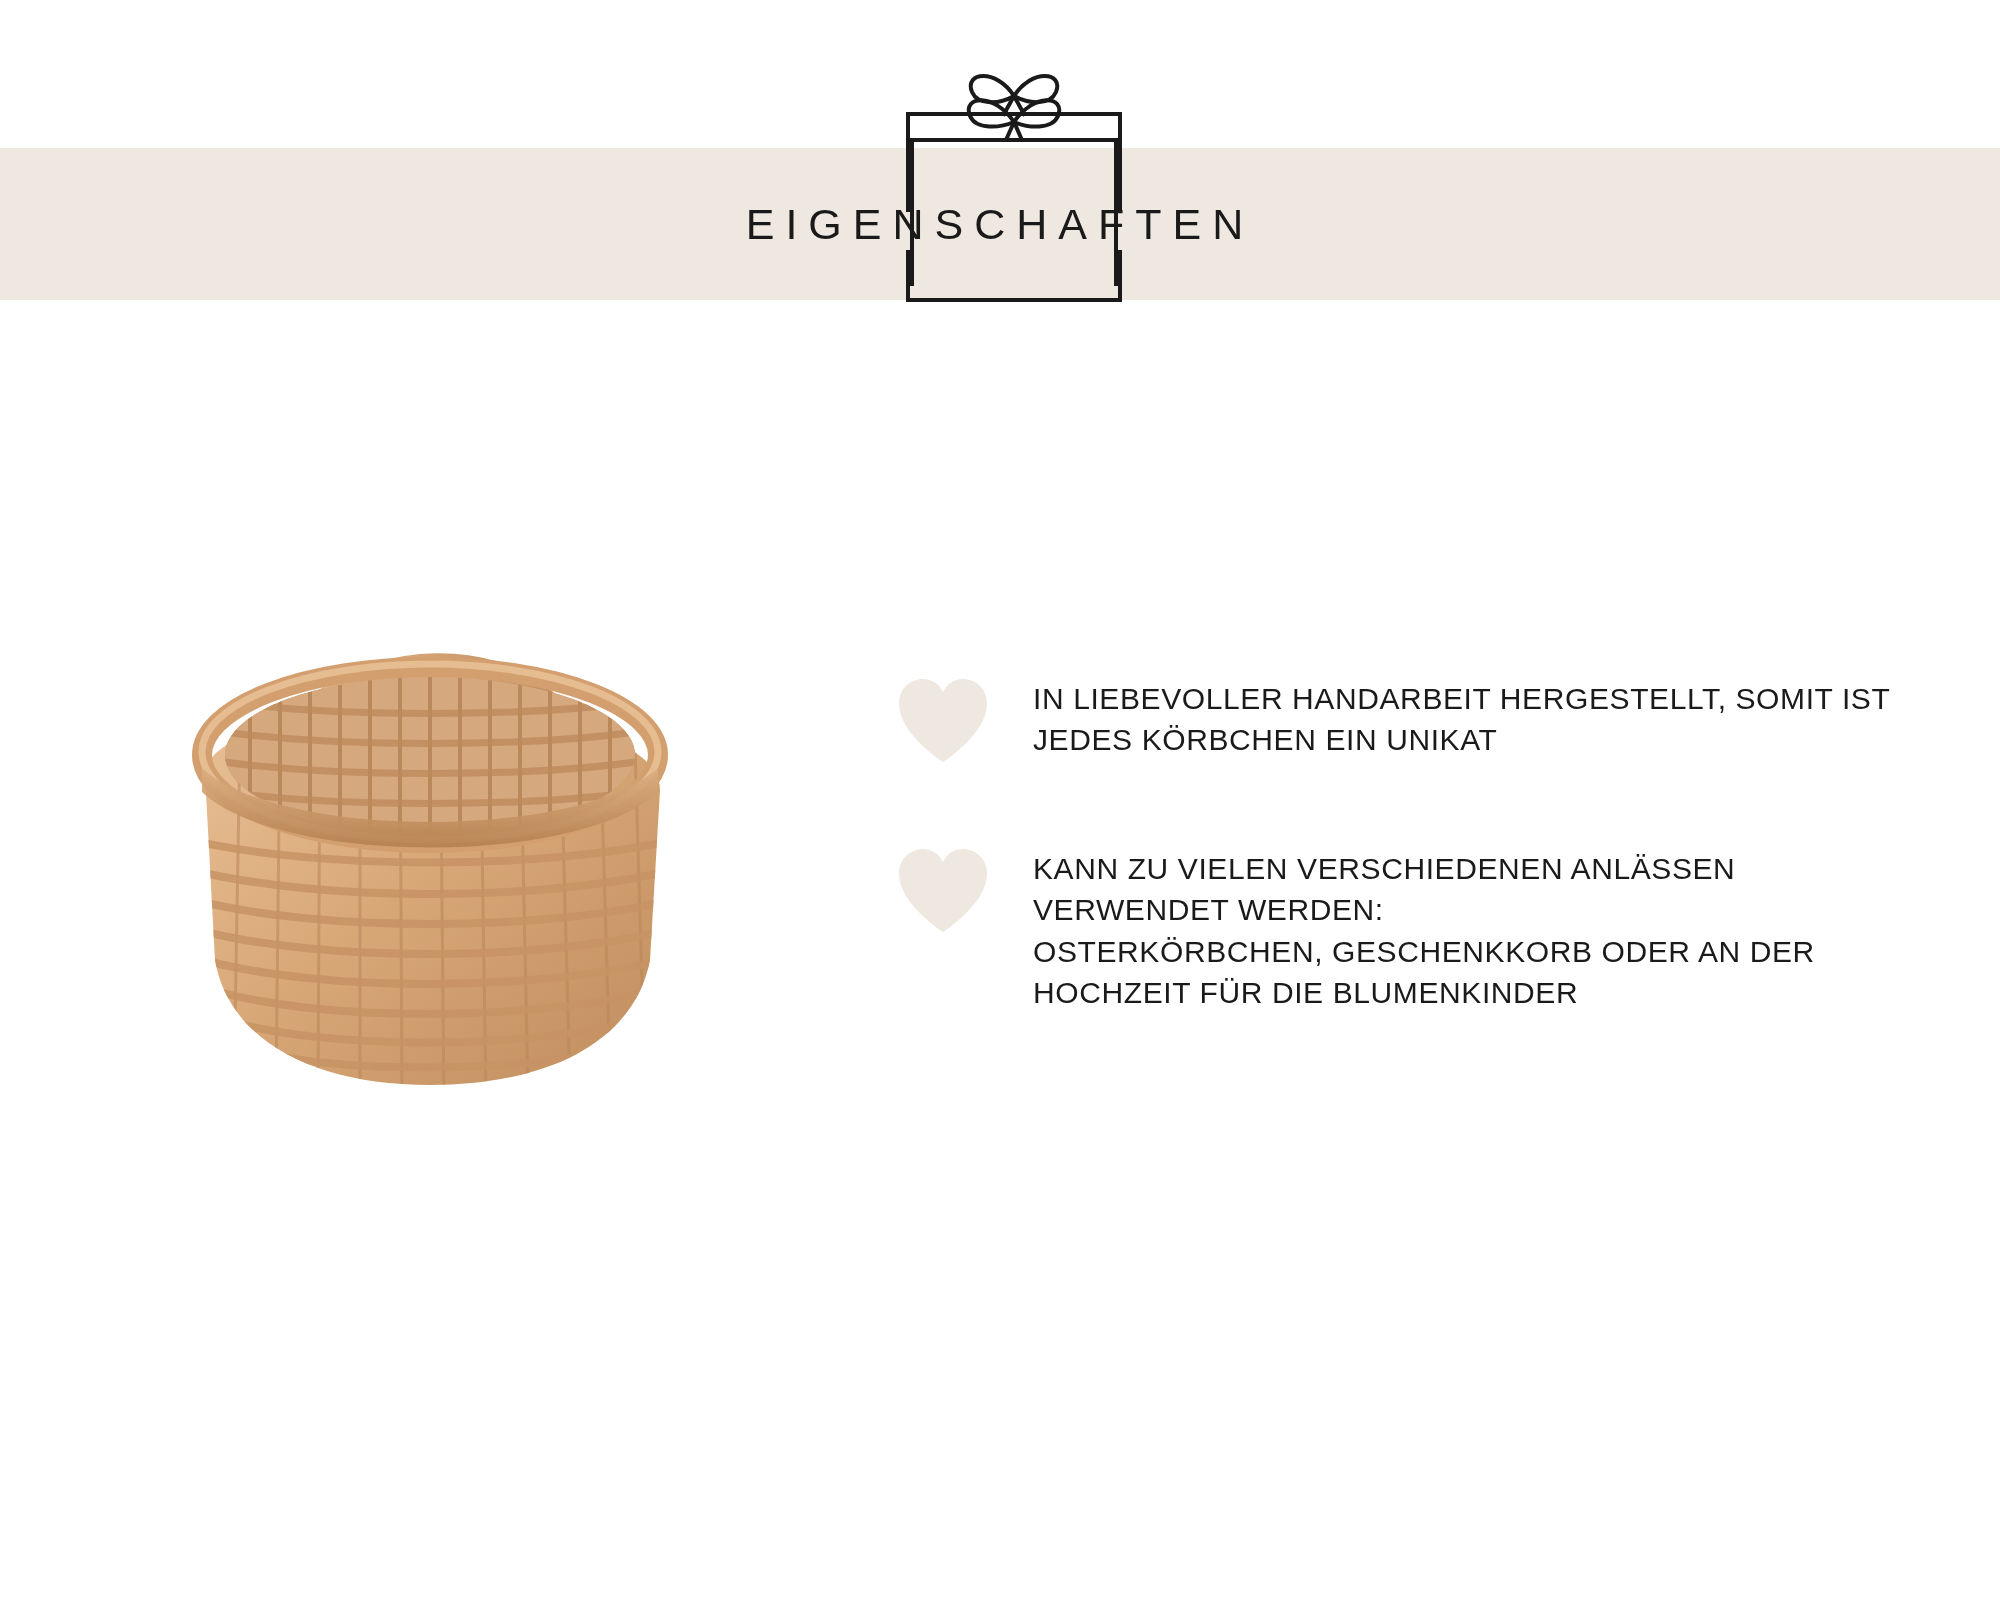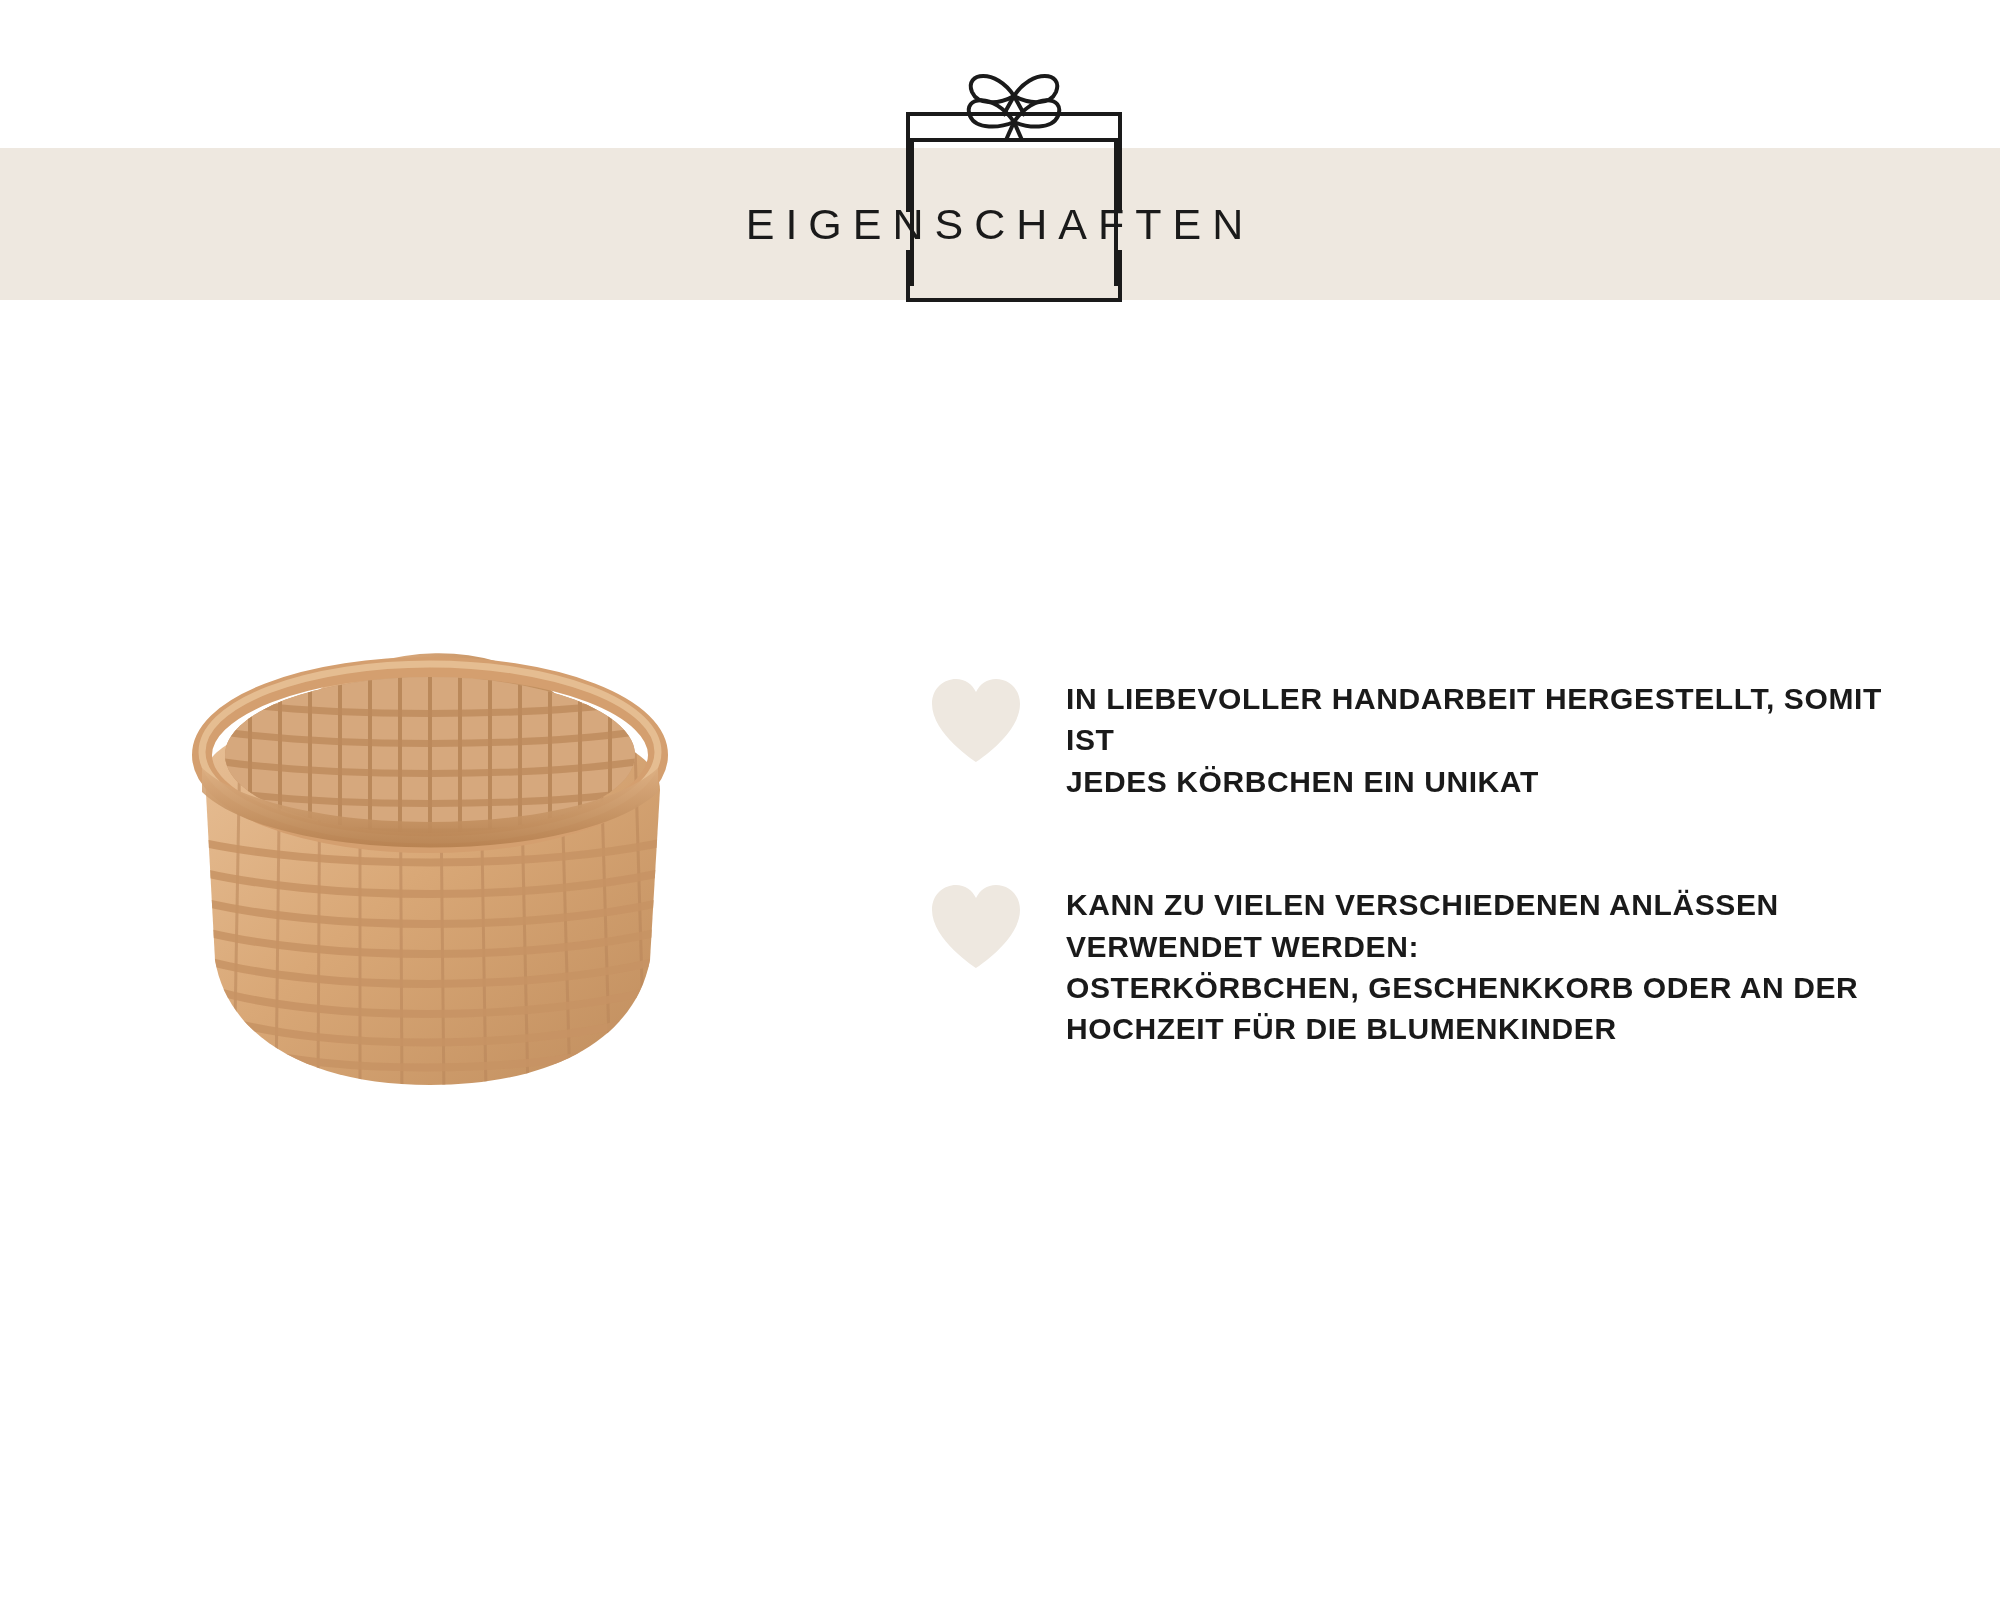--- a/index.html
+++ b/index.html
@@ -56,24 +56,23 @@
     position: absolute;
     left: 130px;
     top: 540px;
     width: 680px;
     height: 720px;
   }
 
   
   .features {
     position: absolute;
-    left: 928px;
+    left: 895px;
     top: 670px;
     width: 1000px;
-    font-weight: bold;
   }
 
   .feature-row {
     display: flex;
     align-items: flex-start;
     margin-bottom: 74px;
   }
   .feature-row:last-child { margin-bottom: 12px; }
 
   .heart-icon {

